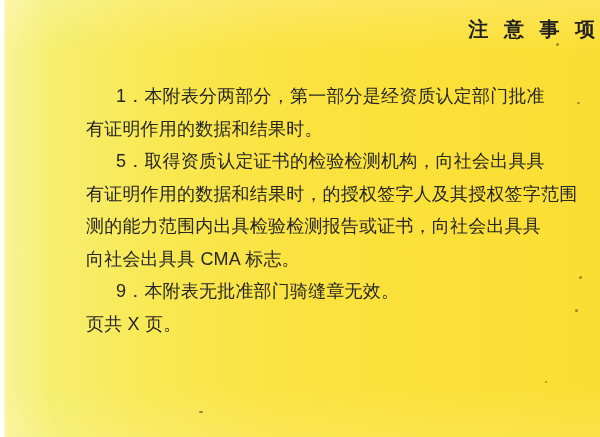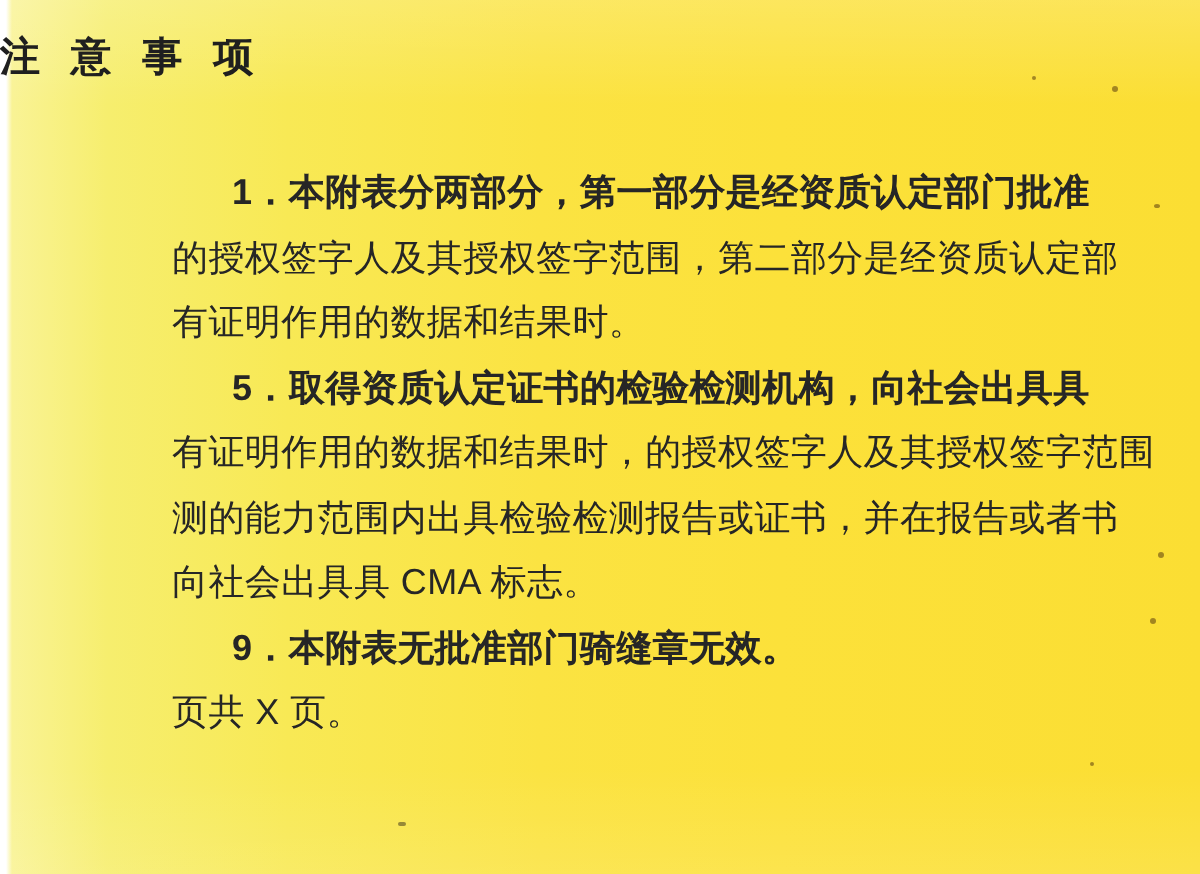--- a/index.html
+++ b/index.html
@@ -17,42 +17,41 @@
     background:
       linear-gradient(180deg, rgba(255,255,255,0.18) 0%, rgba(255,255,255,0) 12%, rgba(255,255,255,0) 88%, rgba(255,255,255,0.10) 100%),
       linear-gradient(90deg, #ffffff 0px, #ffffff 3px, #f9f395 6px, #f6ee6e 9%, #f8e955 24%, #fbe342 45%, #fce13a 65%, #fbde33 100%);
     color: #262626;
   }
   .title {
     margin: 0;
     padding-top: 15px;
     height: 28px;
     line-height: 28px;
-    text-align: left;
+    text-align: right;
     font-size: 20px;
     font-weight: bold;
     letter-spacing: 5px;
     color: #1f1f1f;
   }
   .content {
     margin-top: 37px;
     padding-left: 86px;
     padding-right: 74px;
     font-size: 18px;
     line-height: 32.5px;
     font-weight: 500;
   }
   .line {
     height: 32.5px;
     white-space: nowrap;
     letter-spacing: 0.2px;
   }
   .line.indent {
     text-indent: 30px;
-    font-weight: bold;
   }
   
   .speck {
     position: absolute;
     border-radius: 50%;
     background: rgba(104, 74, 18, 0.6);
     pointer-events: none;
   }
   .speck.s1 { left: 556px; top: 43px;  width: 3px; height: 3px; }
   .speck.s2 { left: 577px; top: 102px; width: 3px; height: 2px; }
@@ -63,25 +62,24 @@
   .speck.s7 { left: 516px; top: 38px;  width: 2px; height: 2px; }
 </style>
 </head>
 <body>
 
 <div class="page">
   <h1 class="title">注 意 事 项</h1>
 
   <div class="content">
     <div class="line indent">1．本附表分两部分，第一部分是经资质认定部门批准</div>
-    <div class="line">的授权签字人及其授权签字范围，第二部分是经资质认定部</div>
     <div class="line">有证明作用的数据和结果时。</div>
     <div class="line indent">5．取得资质认定证书的检验检测机构，向社会出具具</div>
     <div class="line">有证明作用的数据和结果时，的授权签字人及其授权签字范围</div>
-    <div class="line">测的能力范围内出具检验检测报告或证书，并在报告或者书</div>
+    <div class="line">测的能力范围内出具检验检测报告或证书，向社会出具具</div>
     <div class="line">向社会出具具 CMA 标志。</div>
     <div class="line indent">9．本附表无批准部门骑缝章无效。</div>
     <div class="line">页共 X 页。</div>
   </div>
 
   <span class="speck s1"></span>
   <span class="speck s2"></span>
   <span class="speck s3"></span>
   <span class="speck s4"></span>
   <span class="speck s5"></span>

